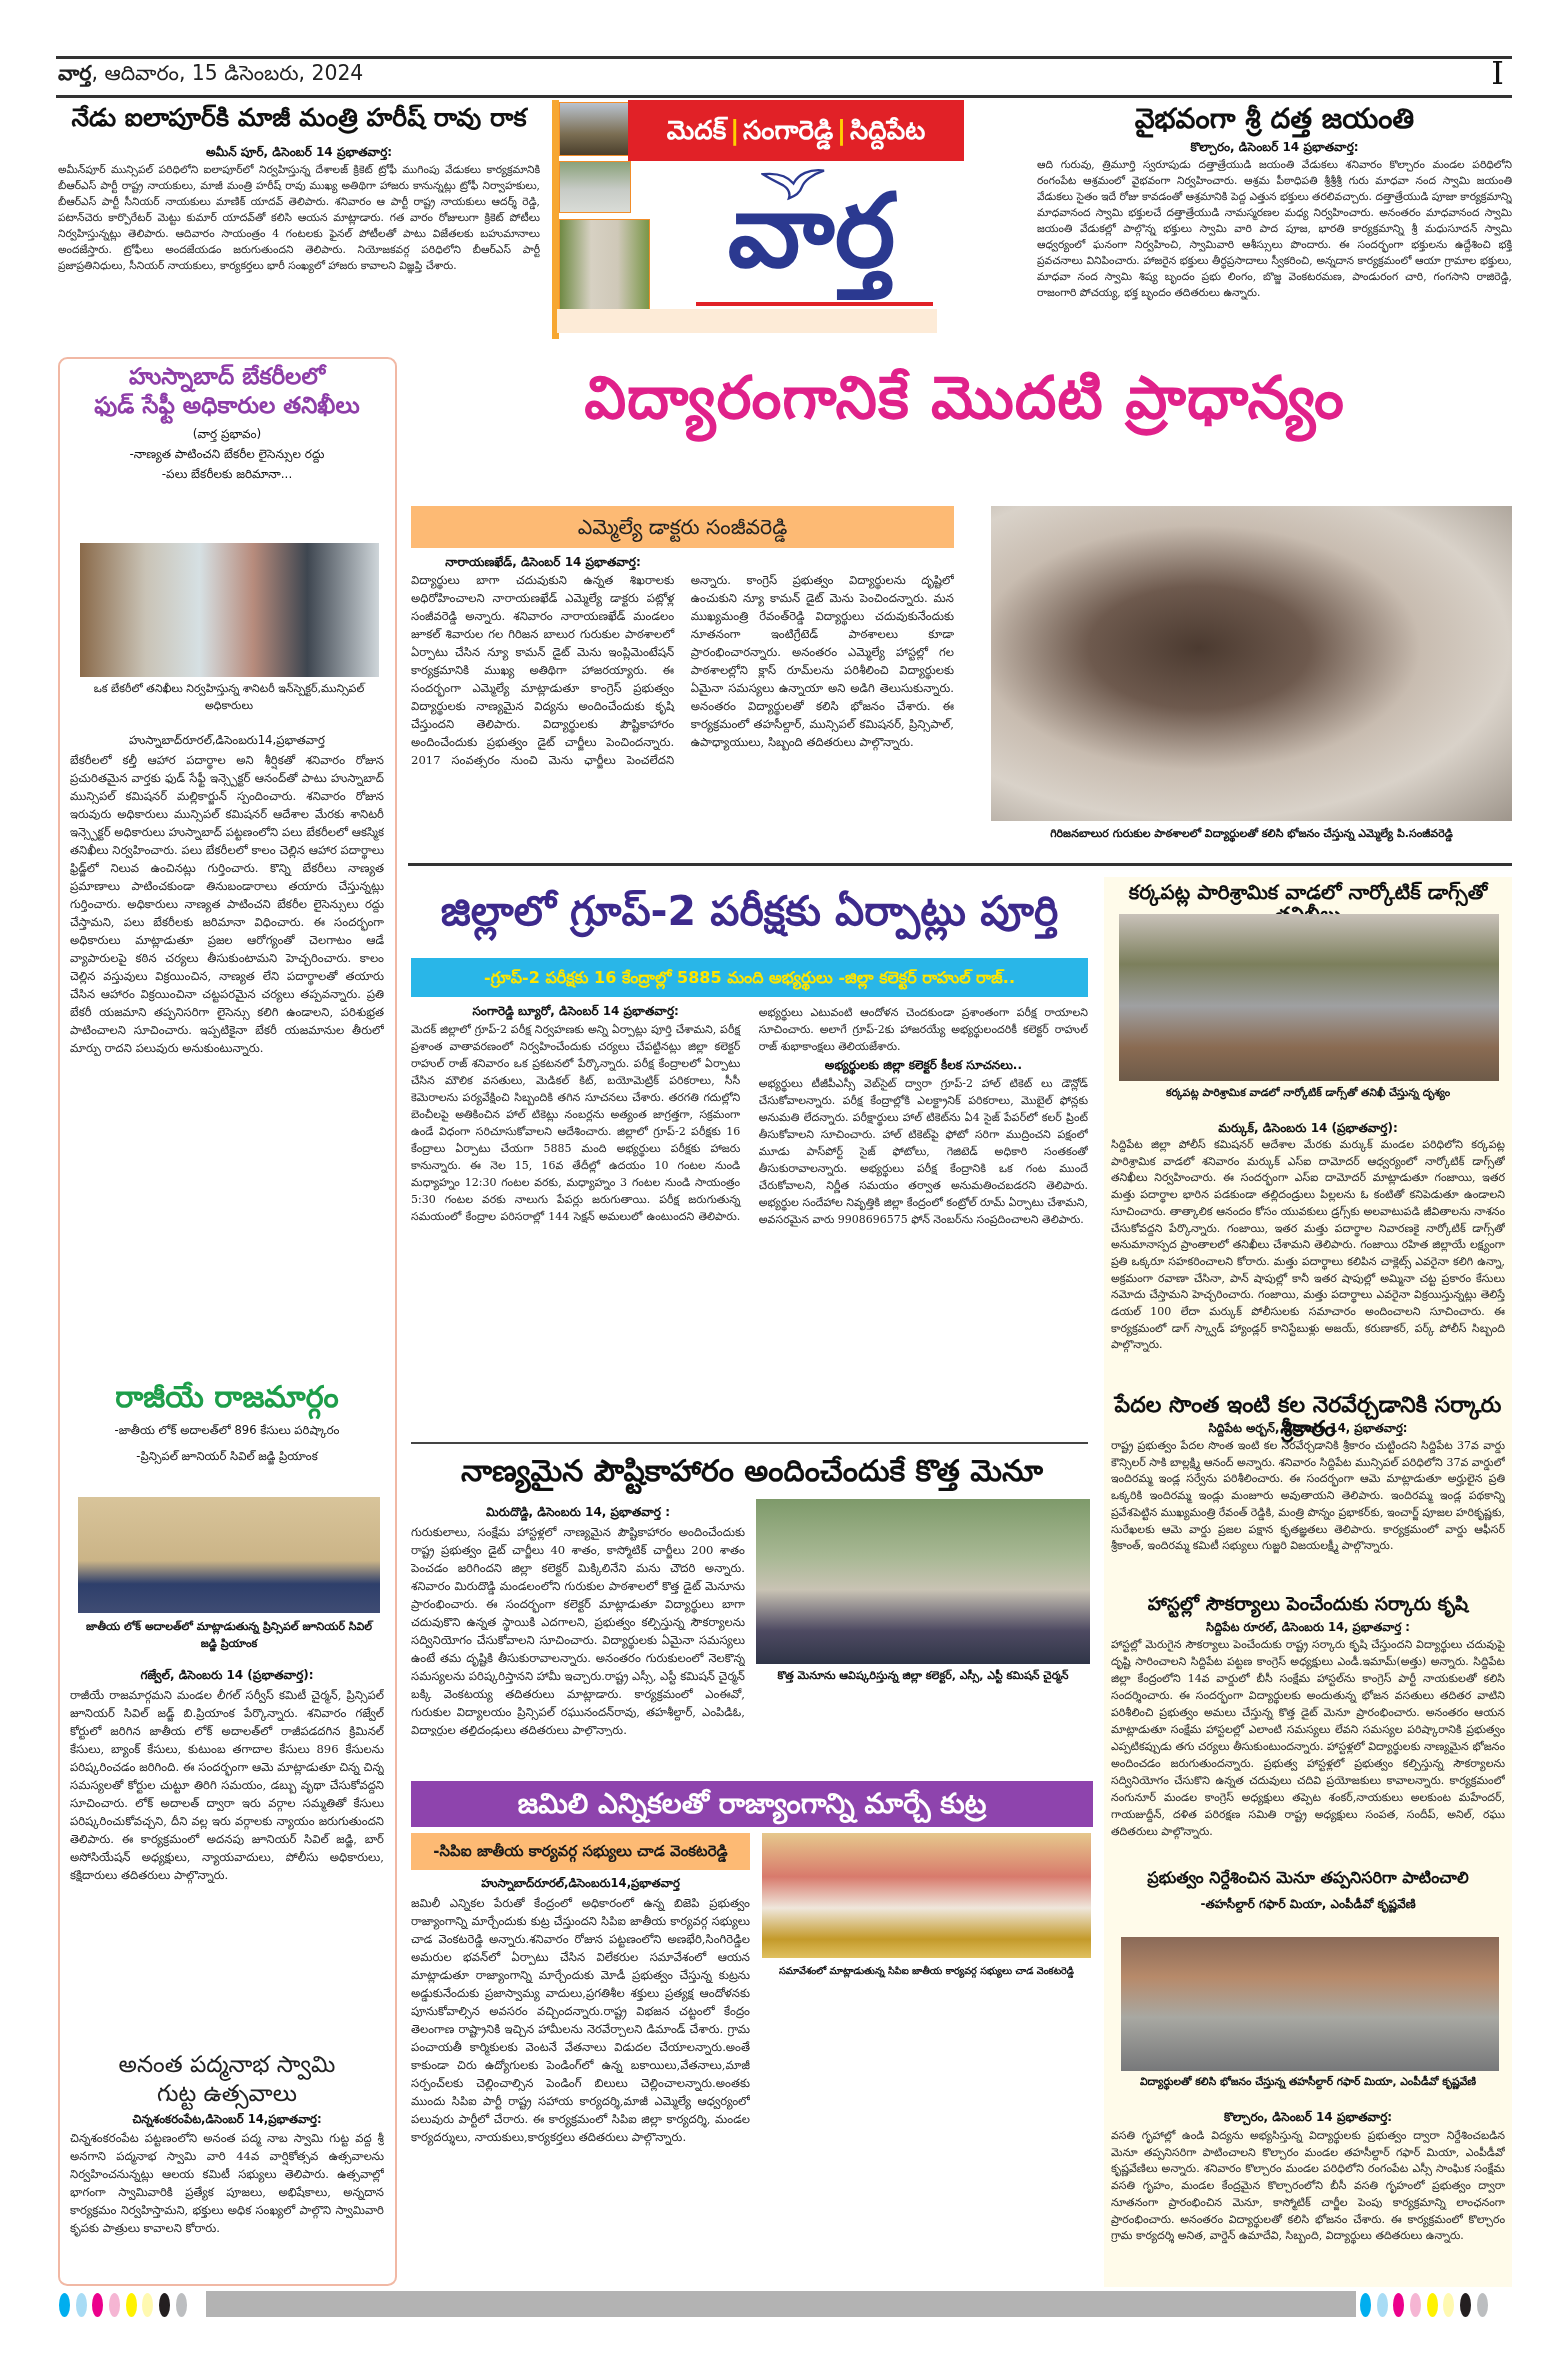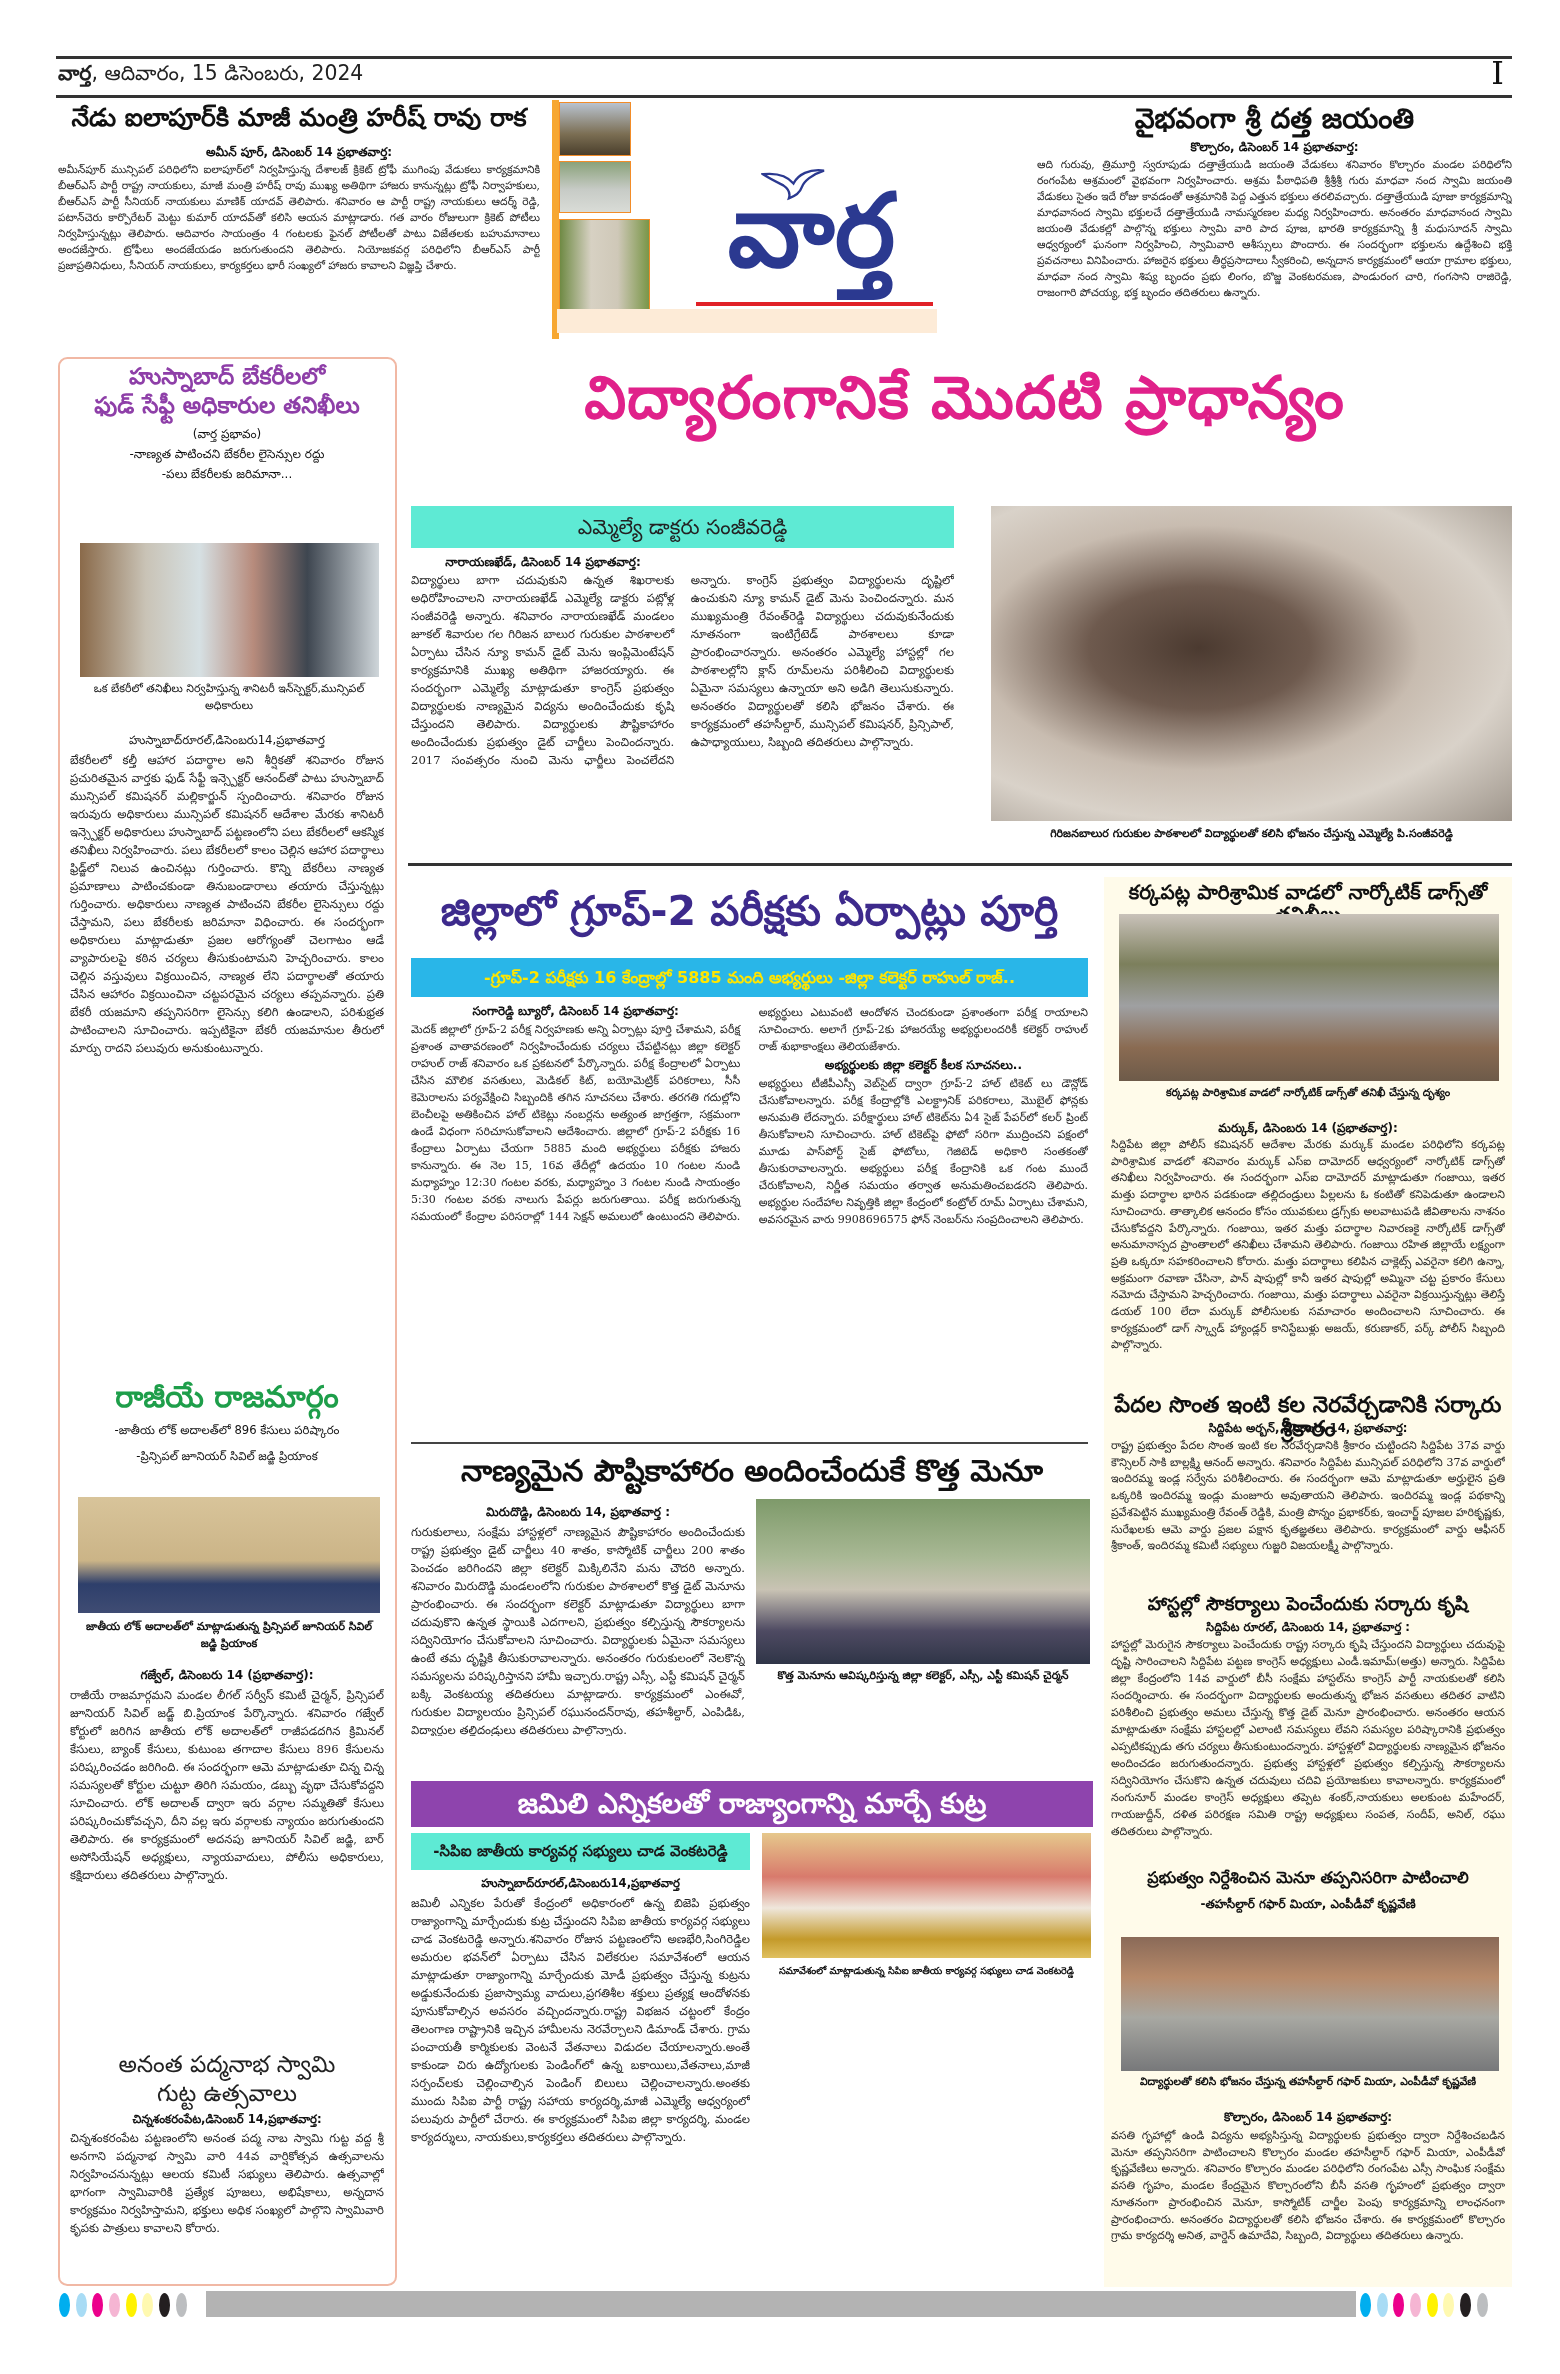--- a/index.html
+++ b/index.html
@@ -24,21 +24,21 @@
   .logo-red .sep { color: #ffd200; padding: 0 3.7px; }
   .logo-word { position: absolute; left: 139px; top: 80px; width: 241px; font-size: 102px; font-weight: bold; color: #2b3990; text-align: center; line-height: 1; }
   .logo-underline { position: absolute; left: 144px; top: 202px; width: 237px; height: 3.7px; background: #e12127; }
   .logo-band { position: absolute; left: 4.6px; top: 209px; width: 380px; height: 24px; background: #fdebd7; }
   .logo-orange { position: absolute; left: 0; top: 0; width: 7.4px; height: 239px; background: #f7a731; }
   .dove { position: absolute; left: 209px; top: 65px; width: 65px; height: 37px; }
   .thumb { position: absolute; border: 1.9px solid #f28c28; }
   
   .left-box { left: 58px; top: 357px; width: 339px; height: 1929px; border: 2.8px solid #f1b8a4; border-radius: 9.3px; background: #fff; }
   .right-box { left: 1104px; top: 877px; width: 408px; height: 1410px; background: #fffbea; }
-  .sub-banner-blue { background: #5eead4; }
+  .sub-banner-blue { background: #fdba74; }
   .cyan-band { background: #29b6e8; color: #ffe600; font-weight: bold; text-align: center; }
   .purple-band { background: #8e44ad; color: #fff; font-weight: bold; text-align: center; }
   
   .dot { position: absolute; width: 11px; height: 24px; border-radius: 50%; }
   .grey-bar { position: absolute; background: #b3b3b3; }
 </style>
 </head>
 <body>
 
 <div class="rule" style="left:56px; top:56px; width:1456px;"></div>
@@ -52,20 +52,23 @@
   <div class="headline" style="font-size:25px; color:#111;">నేడు ఐలాపూర్‌కి మాజీ మంత్రి హరీష్ రావు రాక</div>
   <div class="dateline" style="margin-top:13px; font-size:12px;">అమీన్ పూర్, డిసెంబర్ 14 ప్రభాతవార్త:</div>
   <div class="body-text" style="height:160px; font-size:10.7px; line-height:16px;">అమీన్‌పూర్ మున్సిపల్ పరిధిలోని ఐలాపూర్‌లో నిర్వహిస్తున్న దేశాలజ్ క్రికెట్ ట్రోఫీ ముగింపు వేడుకలు కార్యక్రమానికి బీఆర్ఎస్ పార్టీ రాష్ట్ర నాయకులు, మాజీ మంత్రి హరీష్ రావు ముఖ్య అతిథిగా హాజరు కానున్నట్లు ట్రోఫీ నిర్వాహకులు, బీఆర్ఎస్ పార్టీ సీనియర్ నాయకులు మాణిక్ యాదవ్ తెలిపారు. శనివారం ఆ పార్టీ రాష్ట్ర నాయకులు ఆదర్శ్ రెడ్డి, పటాన్‌చెరు కార్పొరేటర్ మెట్టు కుమార్ యాదవ్‌తో కలిసి ఆయన మాట్లాడారు. గత వారం రోజులుగా క్రికెట్ పోటీలు నిర్వహిస్తున్నట్లు తెలిపారు. ఆదివారం సాయంత్రం 4 గంటలకు ఫైనల్ పోటీలతో పాటు విజేతలకు బహుమానాలు అందజేస్తారు. ట్రోఫీలు అందజేయడం జరుగుతుందని తెలిపారు. నియోజకవర్గ పరిధిలోని బీఆర్ఎస్ పార్టీ ప్రజాప్రతినిధులు, సీనియర్ నాయకులు, కార్యకర్తలు భారీ సంఖ్యలో హాజరు కావాలని విజ్ఞప్తి చేశారు.</div>
 </div>
 
 <div class="abs logo-wrap">
   <div class="logo-orange"></div>
   <div class="thumb" style="left:7.4px; top:1.9px; width:72px; height:54px; background:linear-gradient(#b9c3cf,#7b6e53 60%,#4a3f2c);"></div>
   <div class="thumb" style="left:7.4px; top:61px; width:72px; height:52px; background:linear-gradient(#8aa27a,#c7cbc6 55%,#d9dcd7);"></div>
   <div class="thumb" style="left:7.4px; top:119px; width:91px; height:93px; background:linear-gradient(90deg,#6f8a44,#d7d1c3 35%,#cfc8b8 65%,#7a9648);"></div>
+  <div class="logo-red">
+    <span>మెదక్</span><span class="sep">|</span><span>సంగారెడ్డి</span><span class="sep">|</span><span>సిద్దిపేట</span>
+  </div>
   <svg class="dove" viewBox="0 0 70 40">
     <path d="M2 10 C20 8 30 14 35 20 C40 10 52 4 68 6 C55 10 46 18 44 24 C42 30 36 34 30 36 C32 30 30 26 24 22 C16 18 8 14 2 10 Z" fill="#fff" stroke="#2b3990" stroke-width="2.5"></path>
   </svg>
   <div class="logo-word">వార్త</div>
   <div class="logo-underline"></div>
   <div class="logo-band"></div>
 </div>
 
 <div class="abs" style="left:1037px; top:104px; width:475px;">
   <div class="headline" style="font-size:28px; color:#111;">వైభవంగా శ్రీ దత్త జయంతి</div>

